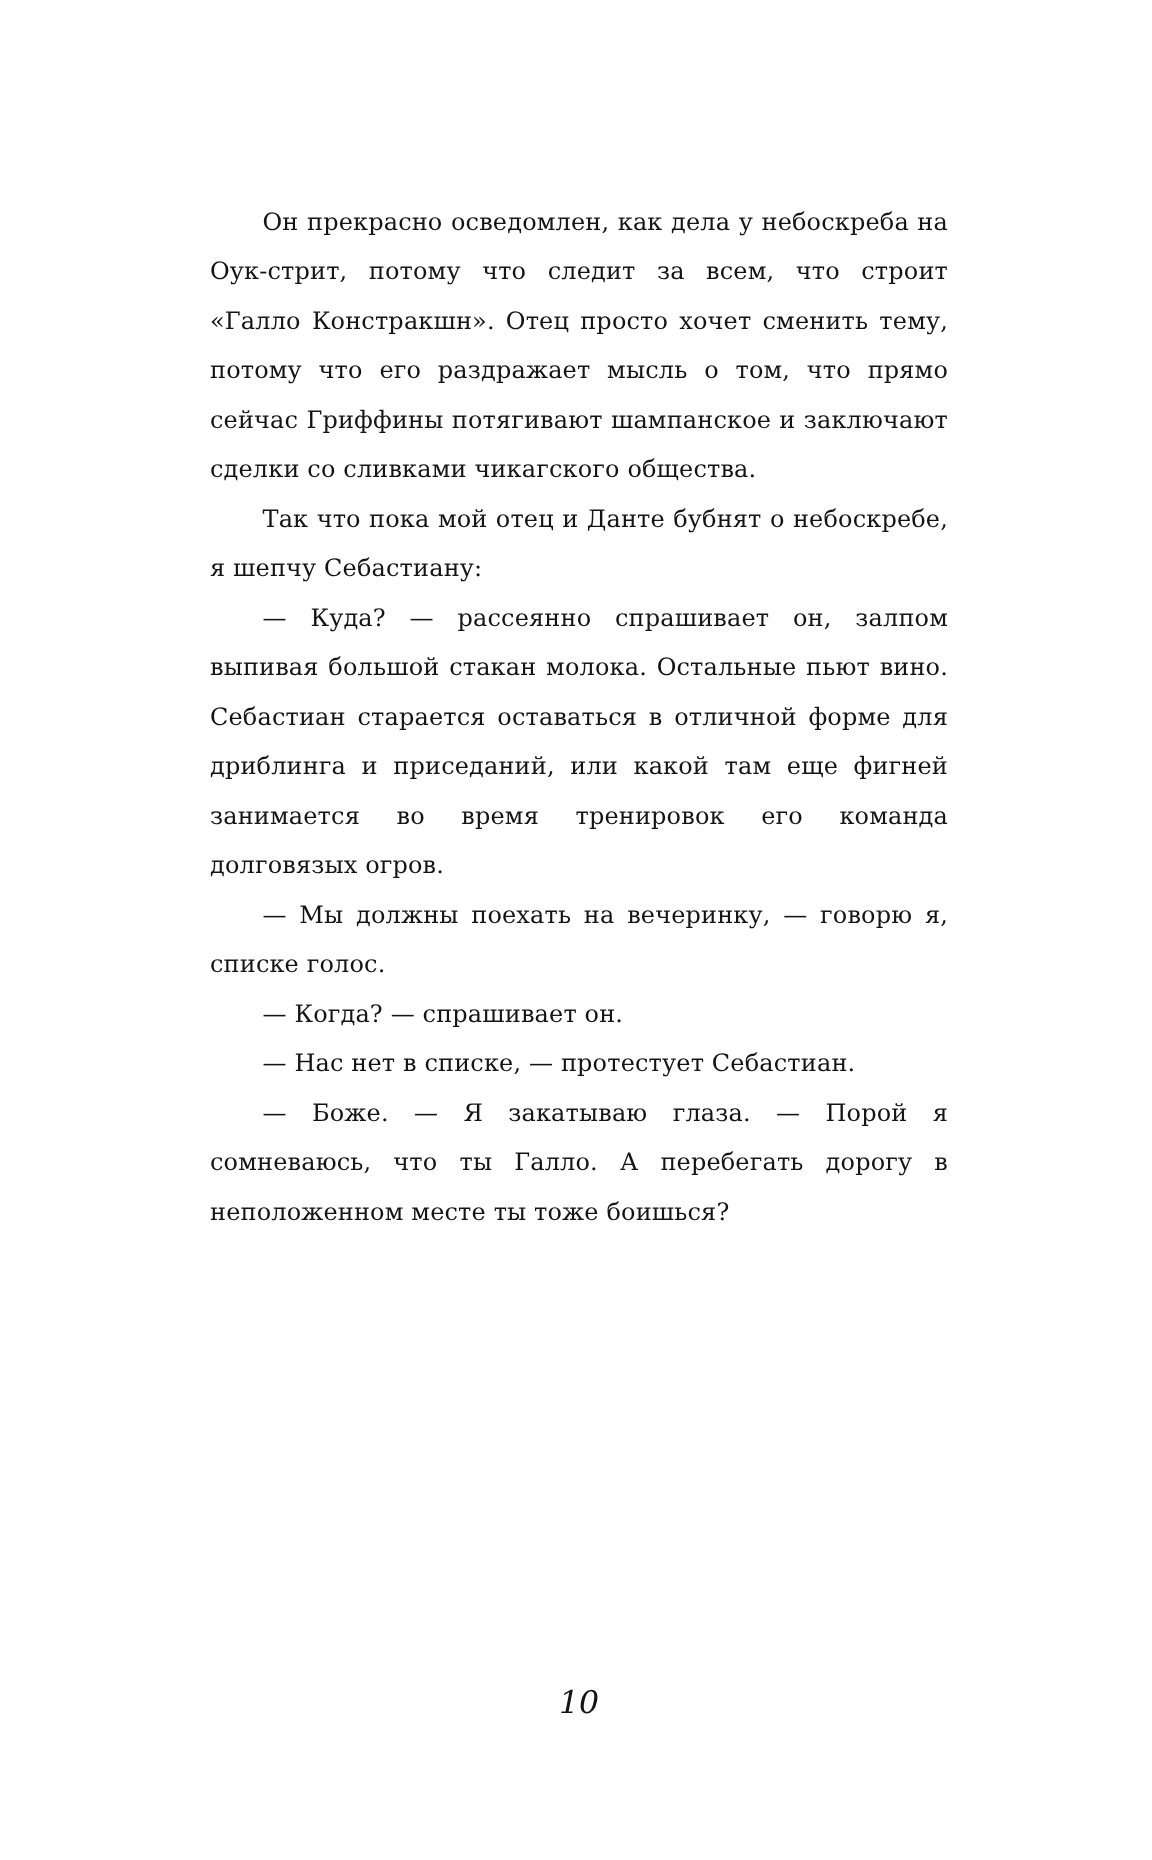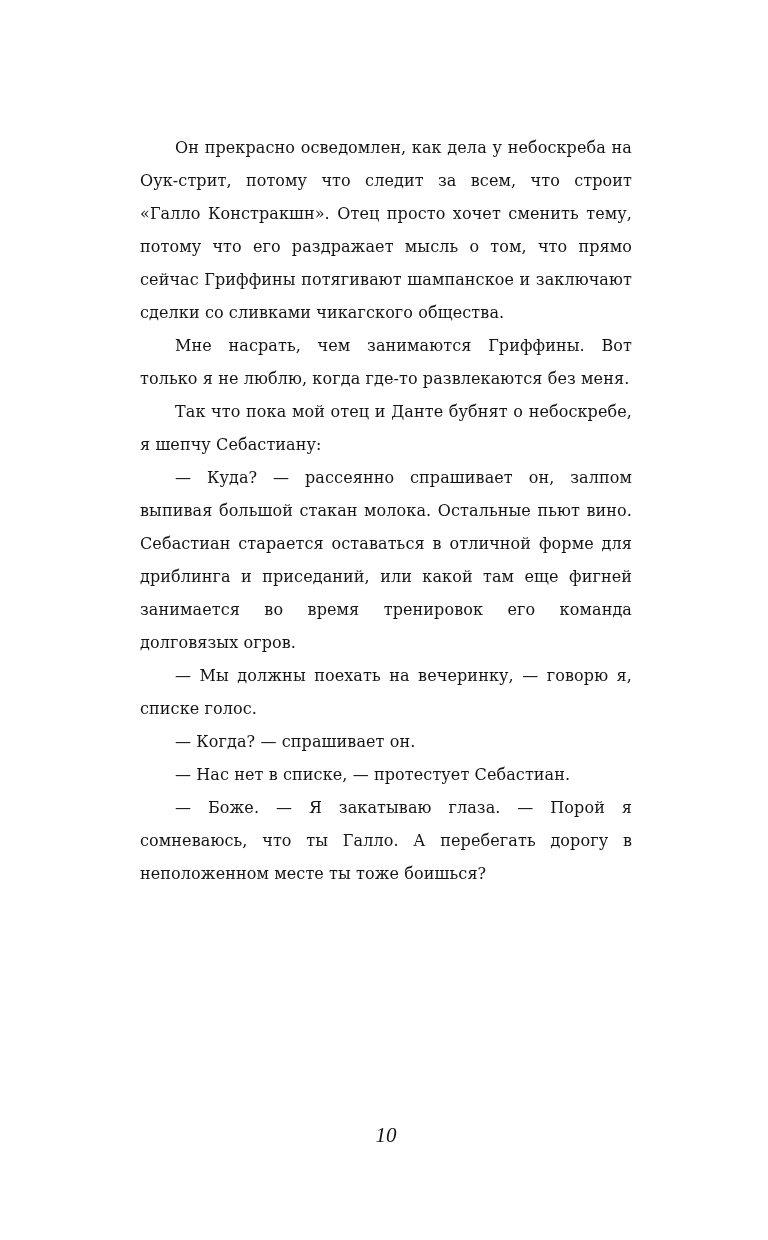--- a/index.html
+++ b/index.html
@@ -41,31 +41,29 @@
   .page-number {
     position: absolute;
     left: 140px;
     top: 1122px;
     width: 492px;
     text-align: center;
     font-style: italic;
     font-size: 21px;
     line-height: 26px;
     color: #141414;
-    font-family: Liberation Serif, serif;
   }
 </style>
 </head>
 <body>
 
 <div class="book-page">
 
   <div class="text-block">
     <p>Он прекрасно осведомлен, как дела у небоскреба на Оук-стрит, потому что следит за всем, что строит «Галло Констракшн». Отец просто хочет сменить тему, потому что его раздражает мысль о том, что прямо сейчас Гриффины потягивают шампанское и заключают сделки со сливками чикагского общества.</p>
-    <p>Мне насрать, чем занимаются Гриффины. Вот только я не люблю, когда где-то развлекаются без меня.</p>
     <p>Так что пока мой отец и Данте бубнят о небоскребе, я шепчу Себастиану:</p>
     <p>— Куда? — рассеянно спрашивает он, залпом выпивая большой стакан молока. Остальные пьют вино. Себастиан старается оставаться в отличной форме для дриблинга и приседаний, или какой там еще фигней занимается во время тренировок его команда долговязых огров.</p>
     <p>— Мы должны поехать на вечеринку, — говорю я, списке голос.</p>
     <p>— Когда? — спрашивает он.</p>
     <p>— Нас нет в списке, — протестует Себастиан.</p>
     <p>— Боже. — Я закатываю глаза. — Порой я сомневаюсь, что ты Галло. А перебегать дорогу в неположенном месте ты тоже боишься?</p>
   </div>
 
   <div class="page-number">10</div>
 

